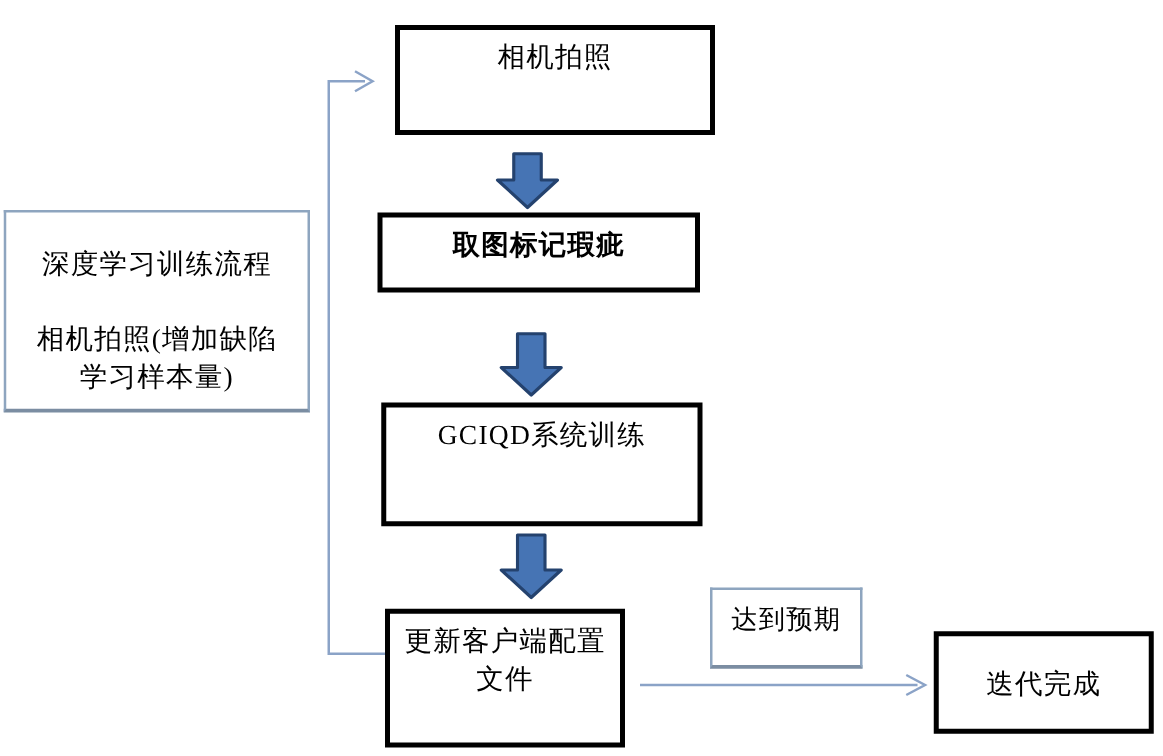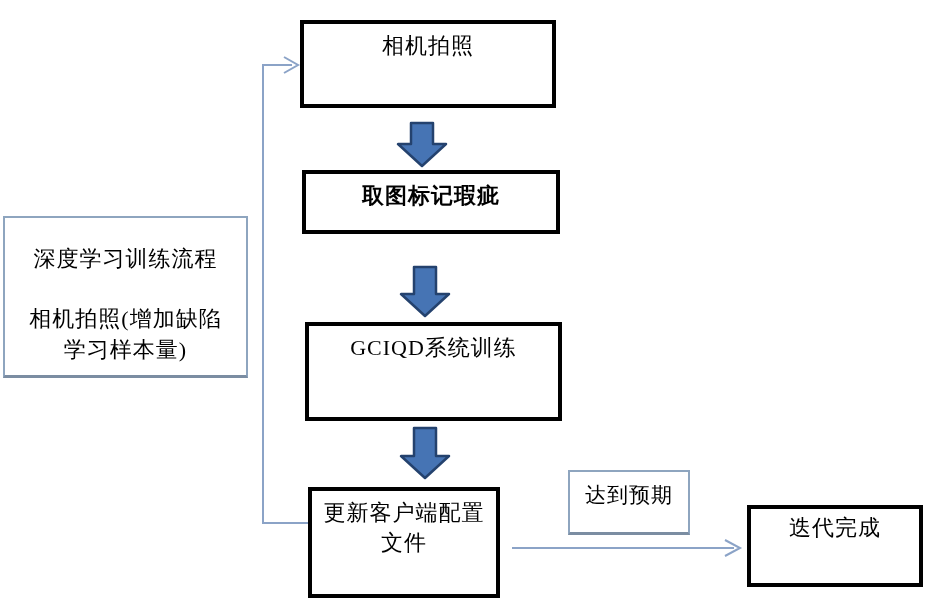--- a/index.html
+++ b/index.html
@@ -31,34 +31,33 @@
   .step {
     border: 4px solid #000000;
     font-size: 22px;
     padding-top: 7px;
   }
   .note {
     border: 2px solid #8ea5bf;
     border-bottom-width: 3px;
     border-bottom-color: #7b8da2;
   }
-  #box-camera { left: 300px; top: 20px;  width: 256px; height: 88px; }
+  #box-camera { left: 316px; top: 20px;  width: 256px; height: 88px; }
   #box-mark   { left: 302px; top: 170px; width: 258px; height: 64px; font-weight: bold; }
   #box-train  { left: 305px; top: 322px; width: 257px; height: 99px; }
   #box-update { left: 308px; top: 487px; width: 192px; height: 111px; }
   #box-update .wrap-label { display: inline-block; width: 172px; line-height: 1.35; }
-  #box-done   { left: 747px; top: 505px; width: 176px; height: 82px; padding-top: 4px; }
+  #box-done   { left: 747px; top: 505px; width: 176px; height: 82px; padding-top: 23px; }
   #box-note {
     left: 3px; top: 168px; width: 245px; height: 162px;
     font-size: 22px;
     flex-direction: column;
     align-items: center;
     padding-top: 16px;
     line-height: 1.38;
-    margin-top: 48px;
   }
   #box-note .note-line2 { margin-top: 30px; }
   #box-expect {
     left: 568px; top: 470px; width: 122px; height: 65px;
     font-size: 21px;
     padding-top: 9px;
   }
 </style>
 </head>
 <body>

